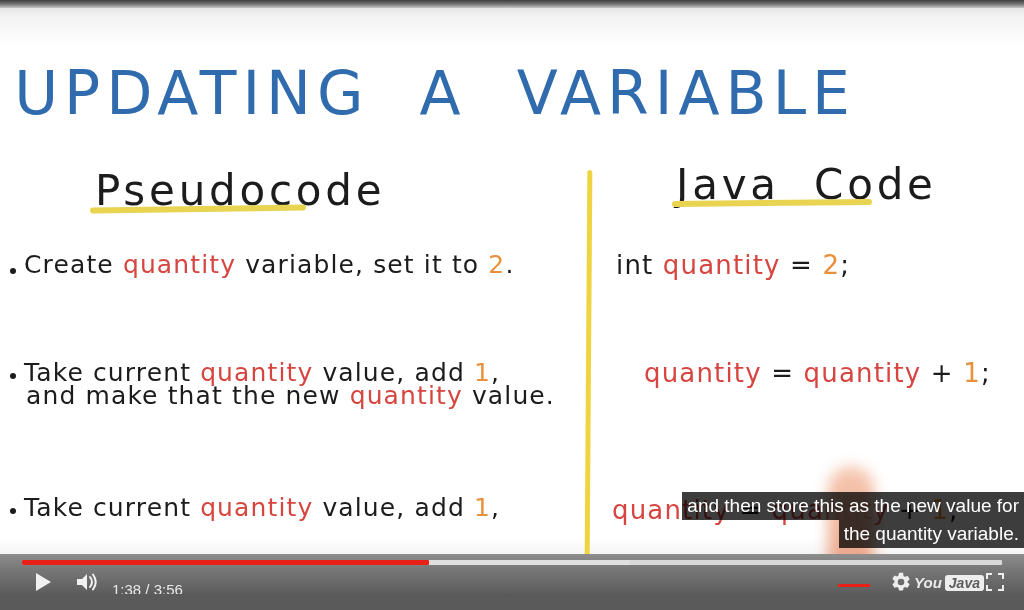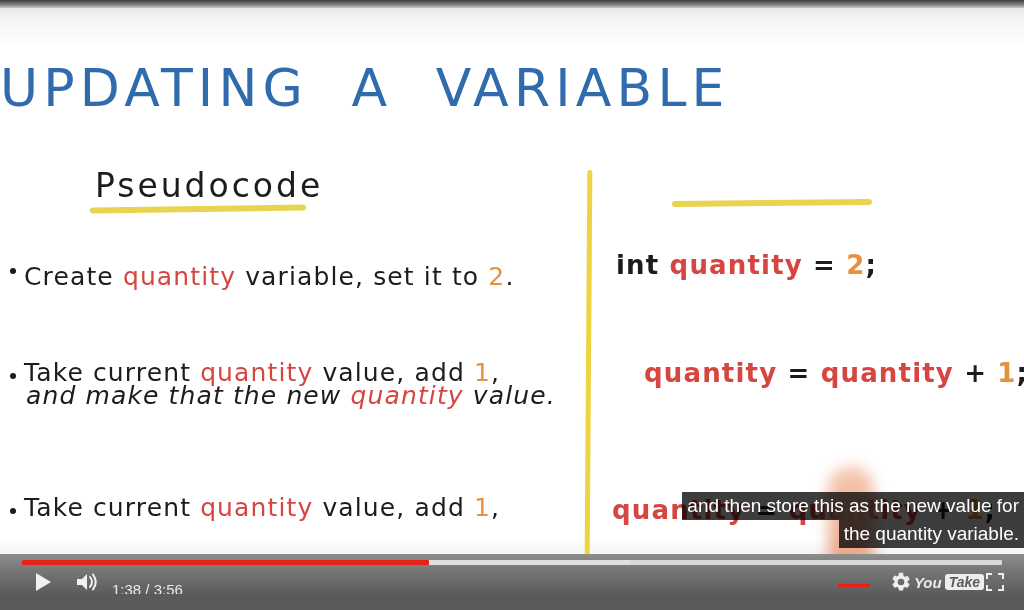--- a/index.html
+++ b/index.html
@@ -51,33 +51,33 @@
   .hand {
     font-family: "DejaVu Sans", sans-serif;
     font-weight: 700;
     letter-spacing: 0.06em;
   }
 
   #board-title {
     position: absolute;
     left: 0; top: 58px;
     width: 856px;
-    text-align: left;
+    text-align: right;
     color: #2f6bad;
-    font-size: 52px;
+    font-size: 60px;
     letter-spacing: 0.10em;
     white-space: pre;
     font-weight: 400;
     font-family: "DejaVu Sans", sans-serif;
   }
 
   .col-head {
     position: absolute;
     color: #1c1c1c;
-    font-size: 33px;
+    font-size: 42px;
     letter-spacing: 0.09em;
     font-weight: 500;
     font-family: "DejaVu Sans", sans-serif;
     white-space: pre;
   }
   #head-pseudocode { left: 95px; top: 166px; }
   #head-java       { left: 676px; top: 160px; }
 
   .head-underline {
     position: absolute;
@@ -112,35 +112,35 @@
     letter-spacing: 0.045em;
     font-weight: 500;
     font-family: "DejaVu Sans", sans-serif;
     white-space: pre;
   }
   .java-line {
     position: absolute;
     color: #1c1c1c;
     font-size: 26px;
     letter-spacing: 0.045em;
-    font-weight: 700;
+    font-weight: 400;
     font-family: "DejaVu Sans", sans-serif;
     white-space: pre;
   }
   .kw-var { color: #d6453f; }
   .kw-num { color: #e8913c; }
 
   
   #dot1 { left: 10px; top: 268px; }
-  #p1   { left: 24px; top: 262px; }
+  #p1   { left: 24px; top: 250px; }
   #j1   { left: 616px; top: 250px; }
 
   #dot2 { left: 10px; top: 373px; }
   #p2a  { left: 24px; top: 358px; }
-  #p2b  { left: 26px; top: 381px; font-style: italic; }
+  #p2b  { left: 26px; top: 381px; }
   #j2   { left: 612px; top: 358px; margin-left: 32px; }
 
   #dot3 { left: 10px; top: 508px; }
   #p3a  { left: 24px; top: 493px; }
   #p3b  { left: 26px; top: 525px; }
   #j3   { left: 612px; top: 495px; }
 
   
   #finger {
     position: absolute;
@@ -255,21 +255,21 @@
     line-height: 11px;
   }
   #cc-underline {
     position: absolute;
     left: 838px; top: 30px;
     width: 32px; height: 3px;
     background: #e62117;
   }
   .yt-logo {
     display: flex;
-    align-items: center;
+    align-items: flex-end;
     color: #e9e9e9;
     font-size: 15px;
     font-weight: 700;
     font-style: italic;
     font-family: "Liberation Sans", sans-serif;
   }
   .yt-tube {
     background: #ededed;
     color: #5d5d5d;
     border-radius: 3px;
@@ -295,20 +295,21 @@
   <div id="video-surface">
 
     <div id="paper-top-shade"></div>
     <div id="paper-bottom-shade"></div>
 
     <div id="board-title" class="hand">UPDATING  A  VARIABLE</div>
 
     <div id="head-pseudocode" class="col-head">Pseudocode</div>
     <div id="ul-pseudocode" class="head-underline"></div>
 
+    <div id="head-java" class="col-head">Java  Code</div>
     <div id="ul-java" class="head-underline"></div>
 
     <div id="divider"></div>
 
     <div id="dot1" class="bullet-dot"></div>
     <div id="p1" class="pseudo-line"><span>Create </span><span class="kw-var">quantity</span><span> variable, set it to </span><span class="kw-num">2</span><span>.</span></div>
 
     <div id="j1" class="java-line"><span>int </span><span class="kw-var">quantity</span><span> = </span><span class="kw-num">2</span><span>;</span></div>
 
     <div id="dot2" class="bullet-dot"></div>
@@ -362,21 +363,21 @@
 
       <div class="ctl" id="btn-settings">
         <svg width="22" height="22" viewBox="0 0 24 24">
           <path fill="#ededed" d="M19.14 12.94a7.6 7.6 0 0 0 .06-.94 7.6 7.6 0 0 0-.06-.94l2.03-1.58a.5.5 0 0 0 .12-.62l-1.92-3.32a.5.5 0 0 0-.6-.22l-2.39.96a7.1 7.1 0 0 0-1.62-.94l-.36-2.54A.48.48 0 0 0 13.9 2h-3.8a.48.48 0 0 0-.48.4l-.36 2.54c-.59.24-1.13.56-1.62.94l-2.39-.96a.5.5 0 0 0-.6.22L2.73 8.46a.5.5 0 0 0 .12.62l2.03 1.58a7.6 7.6 0 0 0 0 1.88l-2.03 1.58a.5.5 0 0 0-.12.62l1.92 3.32c.12.22.38.3.6.22l2.39-.96c.49.38 1.03.7 1.62.94l.36 2.54c.4.24.25.4.48.4h3.8a.48.48 0 0 0 .48-.4l.36-2.54c.59-.24 1.13-.56 1.62-.94l2.39.96c.22.08.48 0 .6-.22l1.92-3.32a.5.5 0 0 0-.12-.62l-2.03-1.58zM12 15.6A3.6 3.6 0 1 1 12 8.4a3.6 3.6 0 0 1 0 7.2z"></path>
         </svg>
       </div>
 
       <div class="ctl" id="btn-youtube">
         <span class="yt-logo">
           <span>You</span>
-          <span class="yt-tube">Take</span>
+          <span class="yt-tube">Java</span>
         </span>
       </div>
 
       <div class="ctl" id="btn-fullscreen">
         <svg width="20" height="20" viewBox="0 0 20 20">
           <path d="M2 7 V2 H7" stroke="#ededed" stroke-width="2" fill="none"></path>
           <path d="M13 2 H18 V7" stroke="#ededed" stroke-width="2" fill="none"></path>
           <path d="M18 13 V18 H13" stroke="#ededed" stroke-width="2" fill="none"></path>
           <path d="M7 18 H2 V13" stroke="#ededed" stroke-width="2" fill="none"></path>
         </svg>

